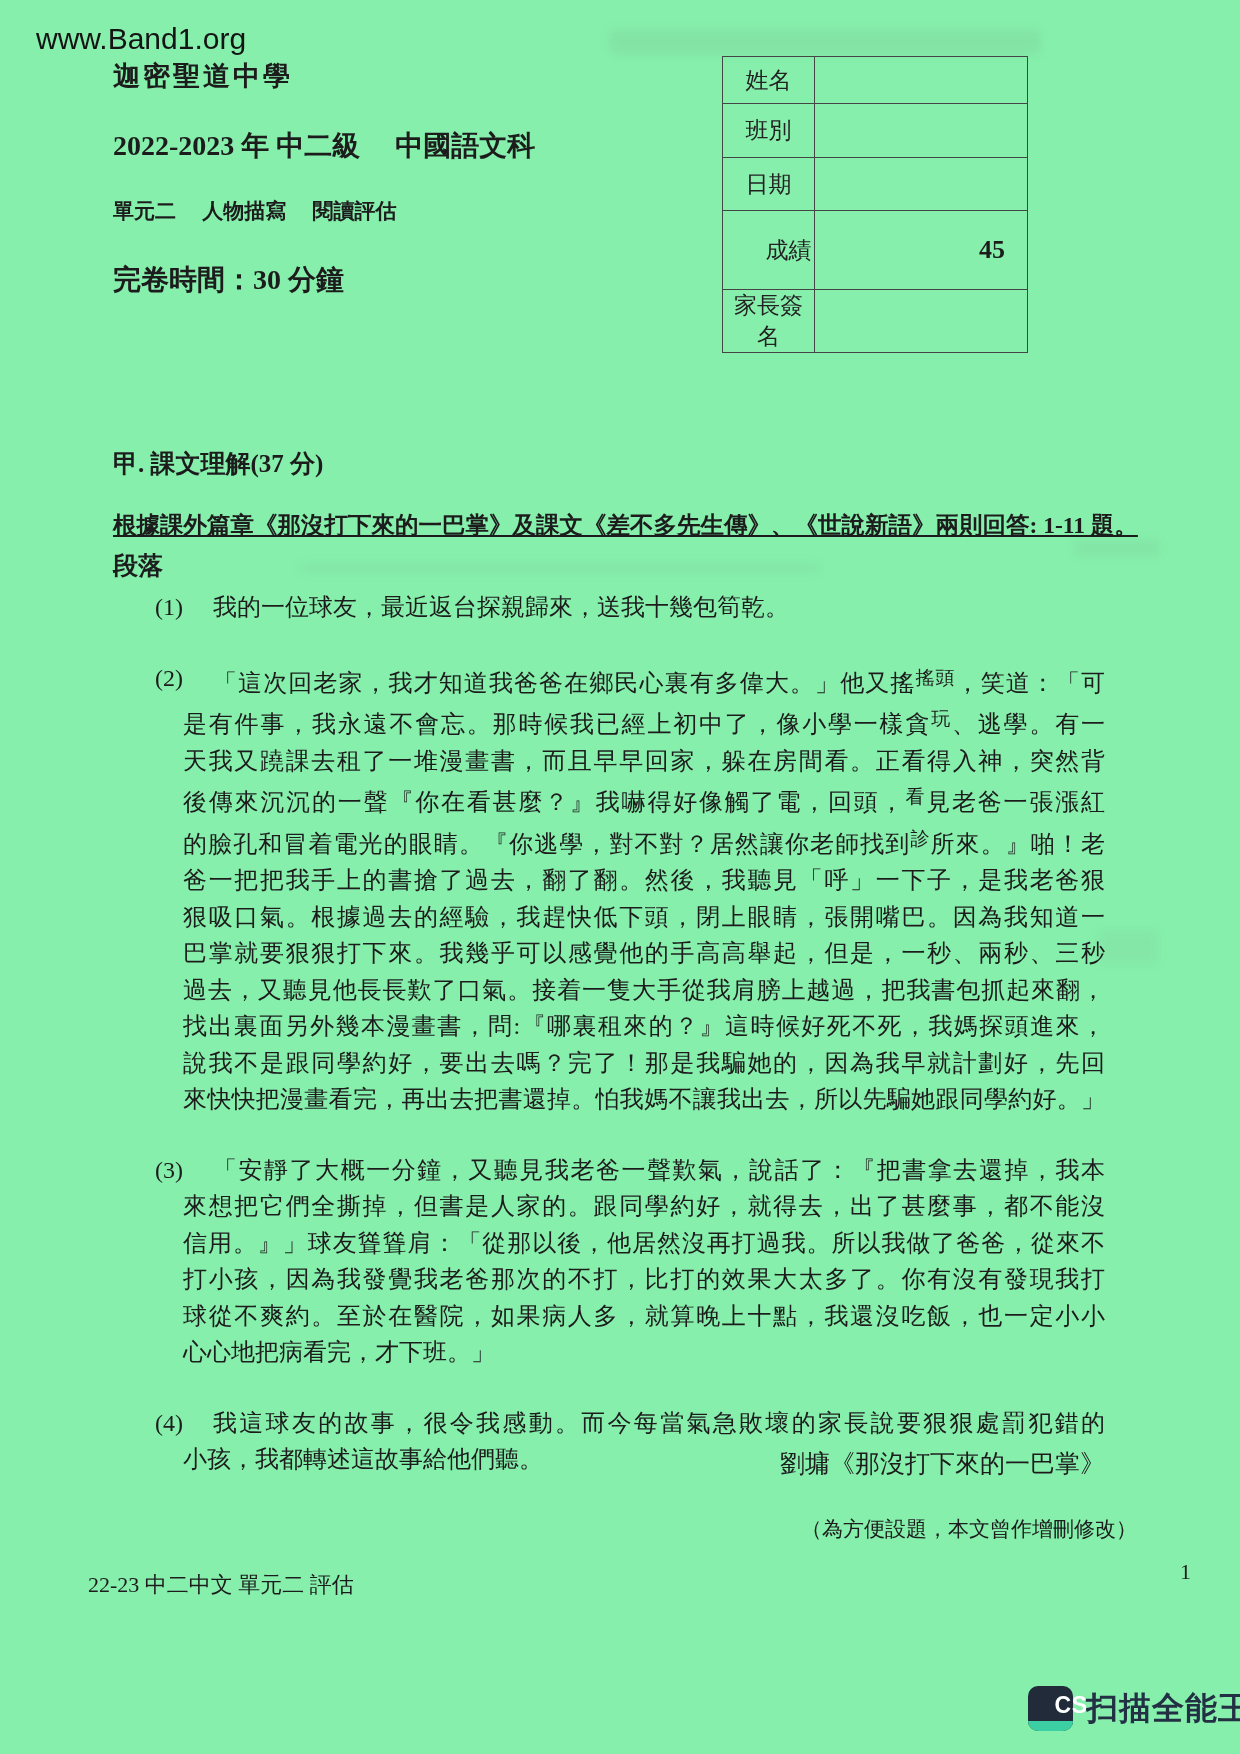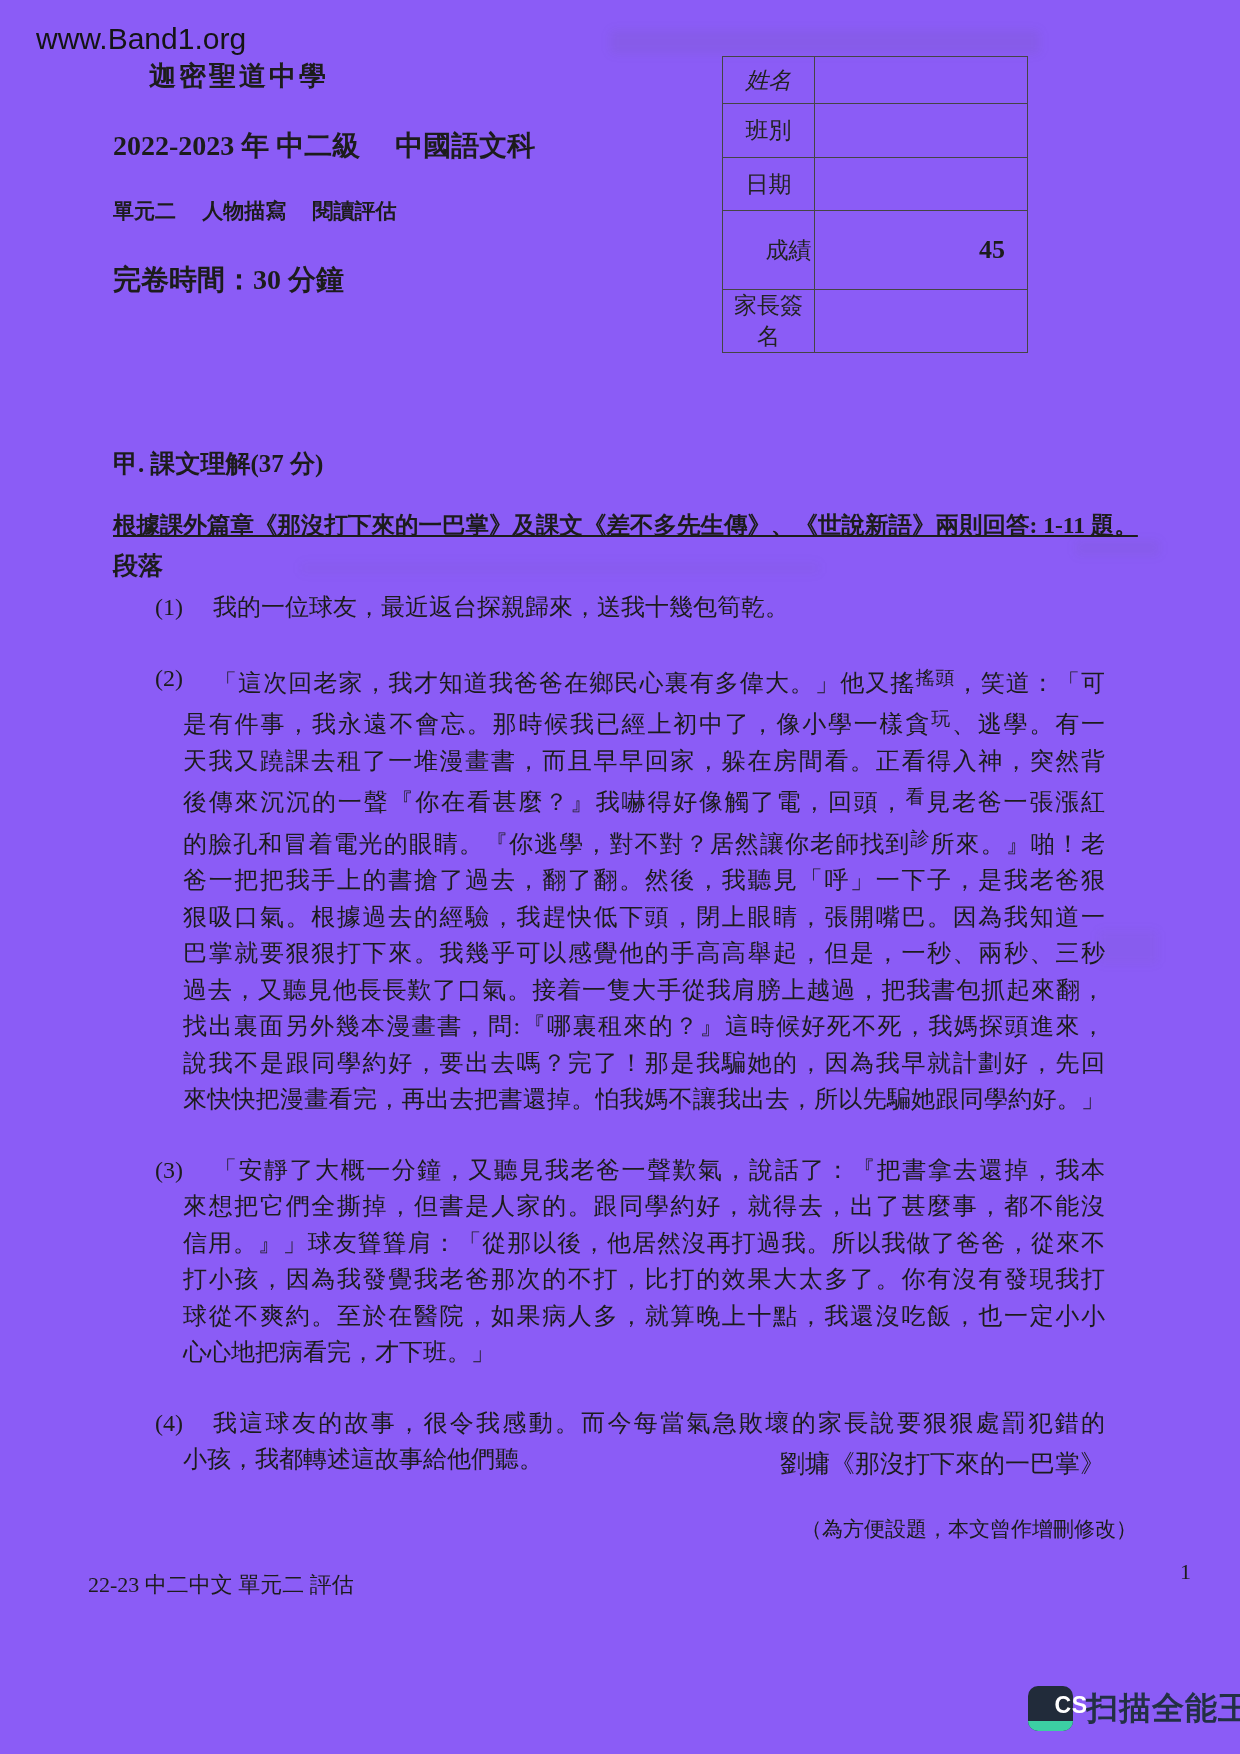--- a/index.html
+++ b/index.html
@@ -1,39 +1,39 @@
 <!DOCTYPE html>
 <html><head>
 <meta charset="utf-8">
 <style>
   * { margin:0; padding:0; box-sizing:border-box; }
   html,body { width:1240px; height:1754px; }
   body { background:#ffffff; }
   .page {
     position:relative; width:1240px; height:1754px;
-    background:#8b5cf6;
+    background:#86efac;
     font-family:"Liberation Serif","DejaVu Serif",serif;
     color:#1c1c1c; overflow:hidden;
   }
   .watermark {
     position:absolute; left:36px; top:22px;
     font-family:"Liberation Sans","DejaVu Sans",sans-serif;
     font-size:30px; color:#141414;
   }
   .hline { position:absolute; left:113px; font-weight:700; white-space:nowrap; }
-  .school   { top:58px;  font-size:27px; letter-spacing:3px;margin-left:36px; }
+  .school   { top:58px;  font-size:27px; letter-spacing:3px; }
   .yearline { top:127px; font-size:28px; }
   .unitline { top:197px; font-size:21px; }
   .timeline { top:261px; font-size:28px; }
 
   .info-table { position:absolute; left:722px; top:56px; width:306px; border-collapse:collapse; table-layout:fixed; }
   .info-table td { border:1.6px solid #454545; vertical-align:middle; }
   .info-table .lbl { width:92px; text-align:center; font-size:23px; color:#222; }
   .info-table .val { font-size:26px; font-weight:700; text-align:right; padding-right:22px; }
-  tr.r1 td { height:47px;font-style:italic; } tr.r2 td { height:54px; } tr.r3 td { height:53px; }
+  tr.r1 td { height:47px; } tr.r2 td { height:54px; } tr.r3 td { height:53px; }
   tr.r4 td { height:79px;padding-left:40px; } tr.r5 td { height:62px; }
 
   .heading      { position:absolute; left:113px; top:447px; font-size:25px; font-weight:700; }
   .instruction  { position:absolute; left:113px; top:509px; font-size:23.5px; font-weight:700; white-space:nowrap;text-decoration:underline; }
   .passage-label{ position:absolute; left:113px; top:549px; font-size:25px; font-weight:700; }
 
   .paras { position:absolute; left:155px; top:589px; width:952px; }
   .para  { position:relative; margin-bottom:34px; }
   .pnum  { position:absolute; left:0; top:0; font-size:24px; line-height:36.5px; }
   .pbody { margin-left:28px; width:922px; }

